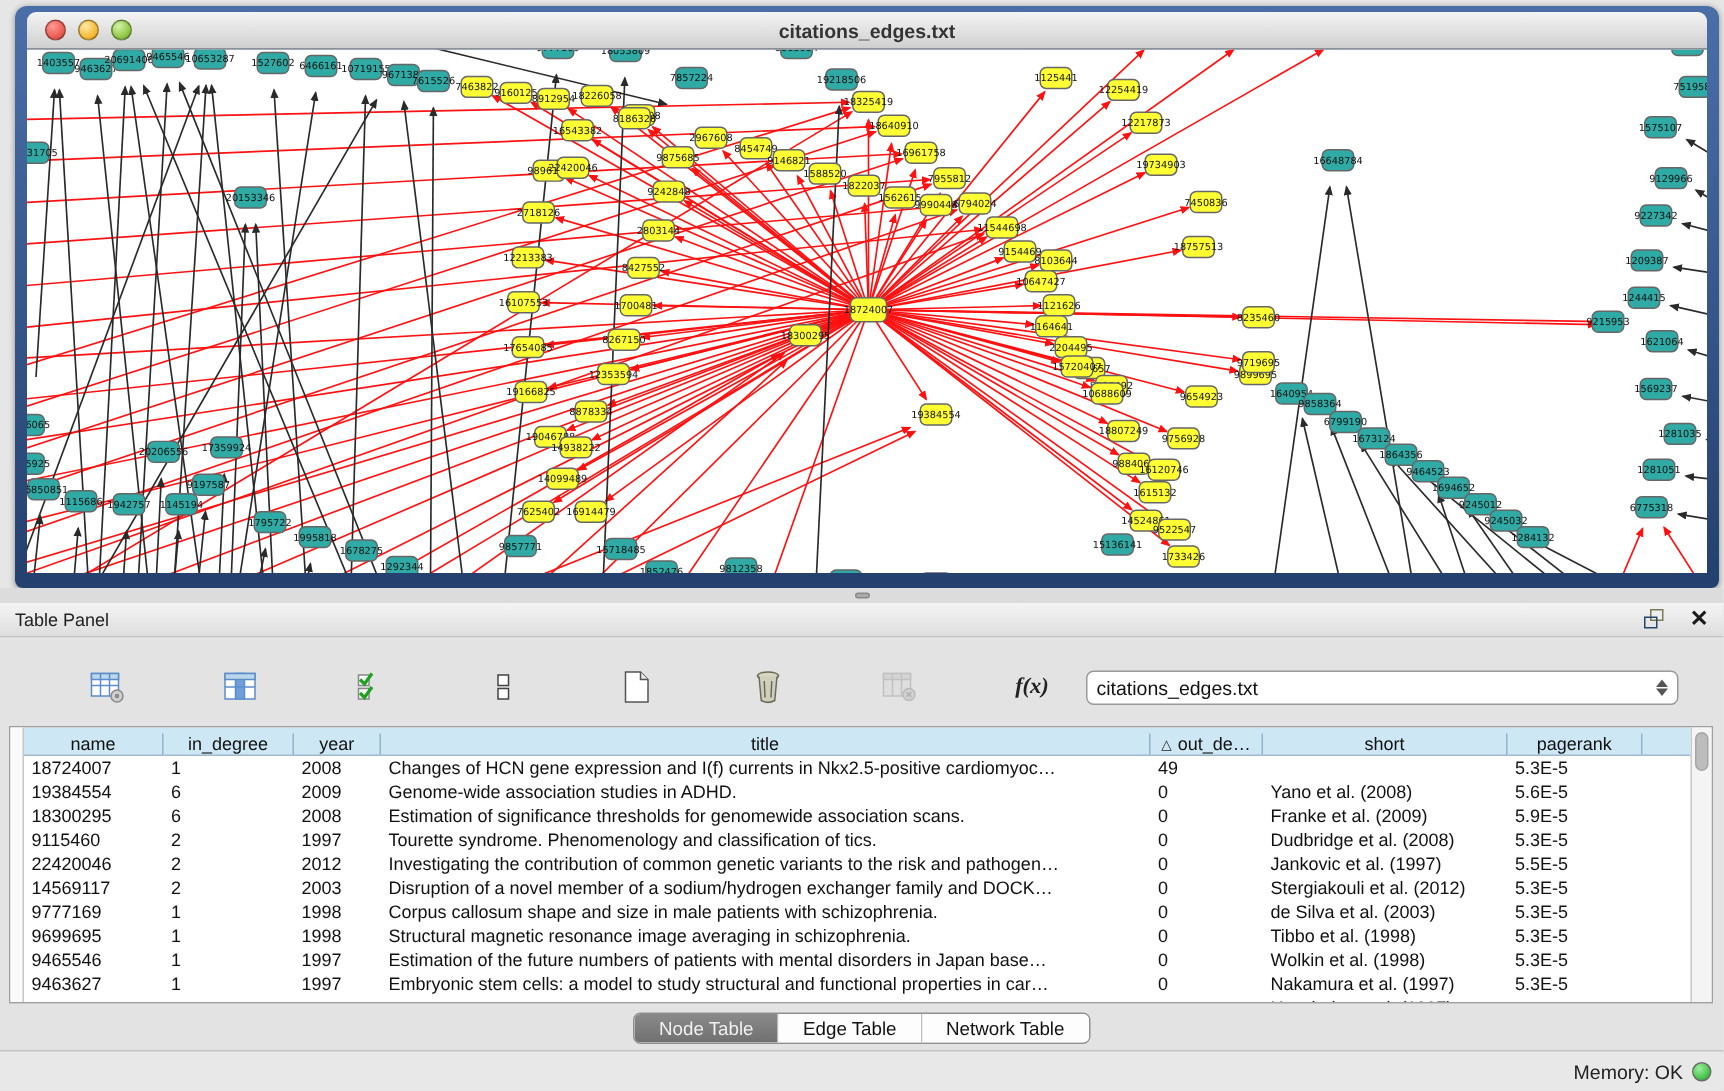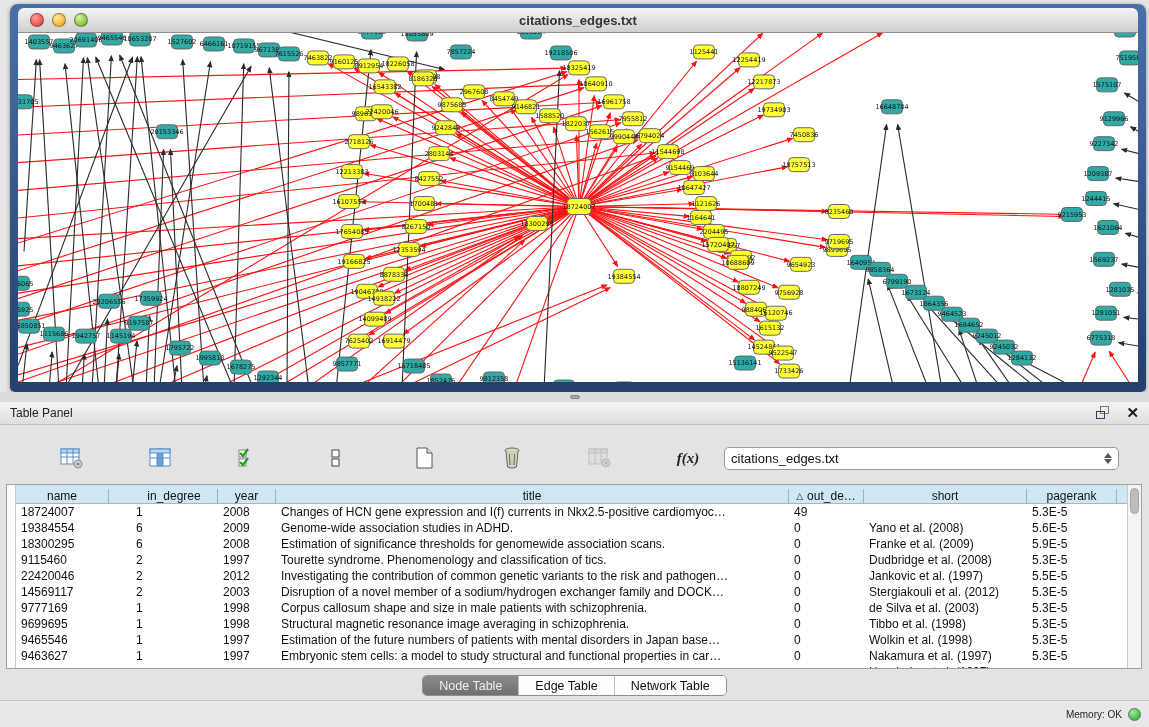--- a/index.html
+++ b/index.html
@@ -63,40 +63,40 @@
   .gutter { width:9px; border-right:1px solid #c8c8c8; background:#fbfbfb; }
   .grid { flex:1; display:flex; flex-direction:column; overflow:hidden; }
   .hrow { display:flex; height:19px; background:#cde7f5; border-bottom:1px solid #9fb9c9;
     font-size:12px; color:#111;align-items:flex-end; }
   .hcell { display:flex; align-items:center; justify-content:center;
     border-right:1px solid #8fb4cc; cursor:pointer; white-space:nowrap; overflow:hidden; }
   .hcell:last-child { border-right:none; }
   .sort-tri { font-size:9px; margin-right:4px; color:#222; }
   .drow { display:flex; height:16px; font-size:12px; color:#111; align-items:center; }
   .dcell { padding:0 5px; white-space:nowrap; overflow:hidden; text-overflow:ellipsis; }
-  .c0 { width:93px; } .c1 { width:87px;margin-left:22px; } .c2 { width:58px; } .c3 { width:513px; }
+  .c0 { width:93px; } .c1 { width:87px; } .c2 { width:58px; } .c3 { width:513px; }
   .c4 { width:75px; } .c5 { width:163px;margin-top:32px; } .c6 { width:90px; }
   .cfill { flex:1; border-right:none !important; }
   .vscroll { width:14px; border-left:1px solid #c8c8c8; background:#f4f4f4; position:relative; }
   .vthumb { position:absolute; left:2px; top:3px; width:9px; height:26px;
     background:#bdbdbd; border:1px solid #a5a5a5; border-radius:5px; }
 
   .tabs { position:absolute; left:0; top:250px; width:1149px; display:flex; justify-content:center; }
   .seg { display:flex; border:1px solid #8f8f8f; border-radius:5px; overflow:hidden;
     background:#fff; height:21px; }
   .seg button { border:none; background:#fdfdfd; font-size:12.5px; padding:0 16px;
     color:#111; cursor:pointer; border-right:1px solid #bdbdbd;
     font-family:"Liberation Sans", sans-serif;text-align:center; }
   .seg button:last-child { border-right:none; }
   .seg button.active { background:linear-gradient(#8a8a8a,#707070); color:#f0f0f0; }
 
   .statusbar { position:absolute; left:0; top:700px; width:1149px; height:27px;
     background:#e8e8e8; border-top:1px solid #c4c4c4; display:flex; align-items:center;
     justify-content:flex-end; padding:0 8px; gap:6px; }
-  .mem-label { font-size:10px; color:#222; }
+  .mem-label { font-size:13px; color:#222; }
   .mem-dot { width:13px; height:13px; border-radius:50%;
     background:radial-gradient(circle at 35% 30%, #9aef9a, #46c34a 65%, #2f9933);
     border:1px solid #6b6b6b; }
 </style>
 </head>
 <body>
 
 <div class="net-window">
   <div class="titlebar">
     <div class="lights">

